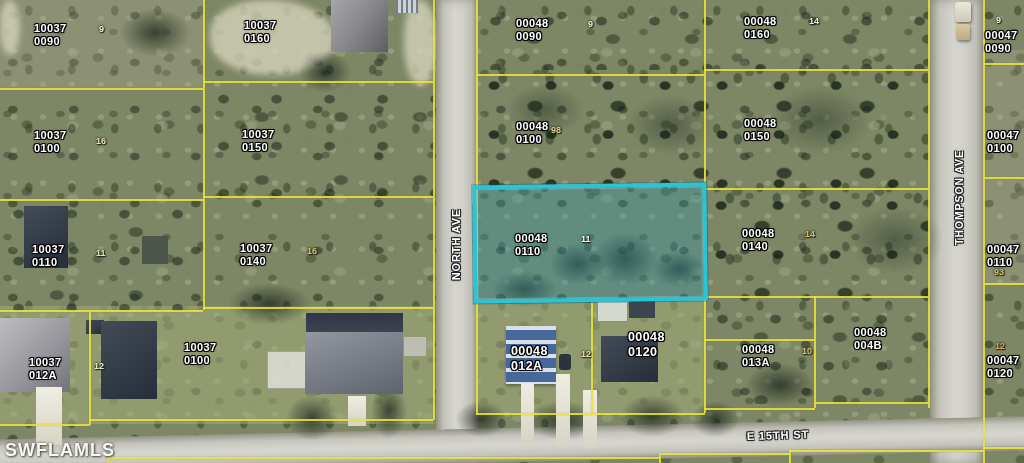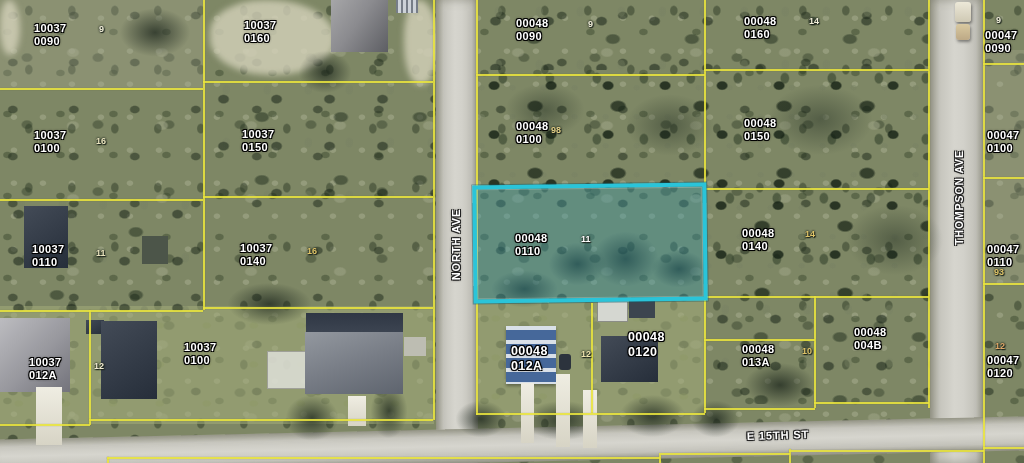--- a/index.html
+++ b/index.html
@@ -291,13 +291,14 @@
         <div>0110</div>
       </div>
       <div class="plabel" style="left: 987px; top: 354px;">
         <div>00047</div>
         <div>0120</div>
       </div>
     </div>
   <div class="stlabel lbl-north">NORTH AVE</div>
   <div class="stlabel lbl-thompson">THOMPSON AVE</div>
   <div class="stlabel lbl-e15">E 15TH ST</div>
+  <div class="watermark">SWFLAMLS</div>
 </div>
 
 </body></html>

